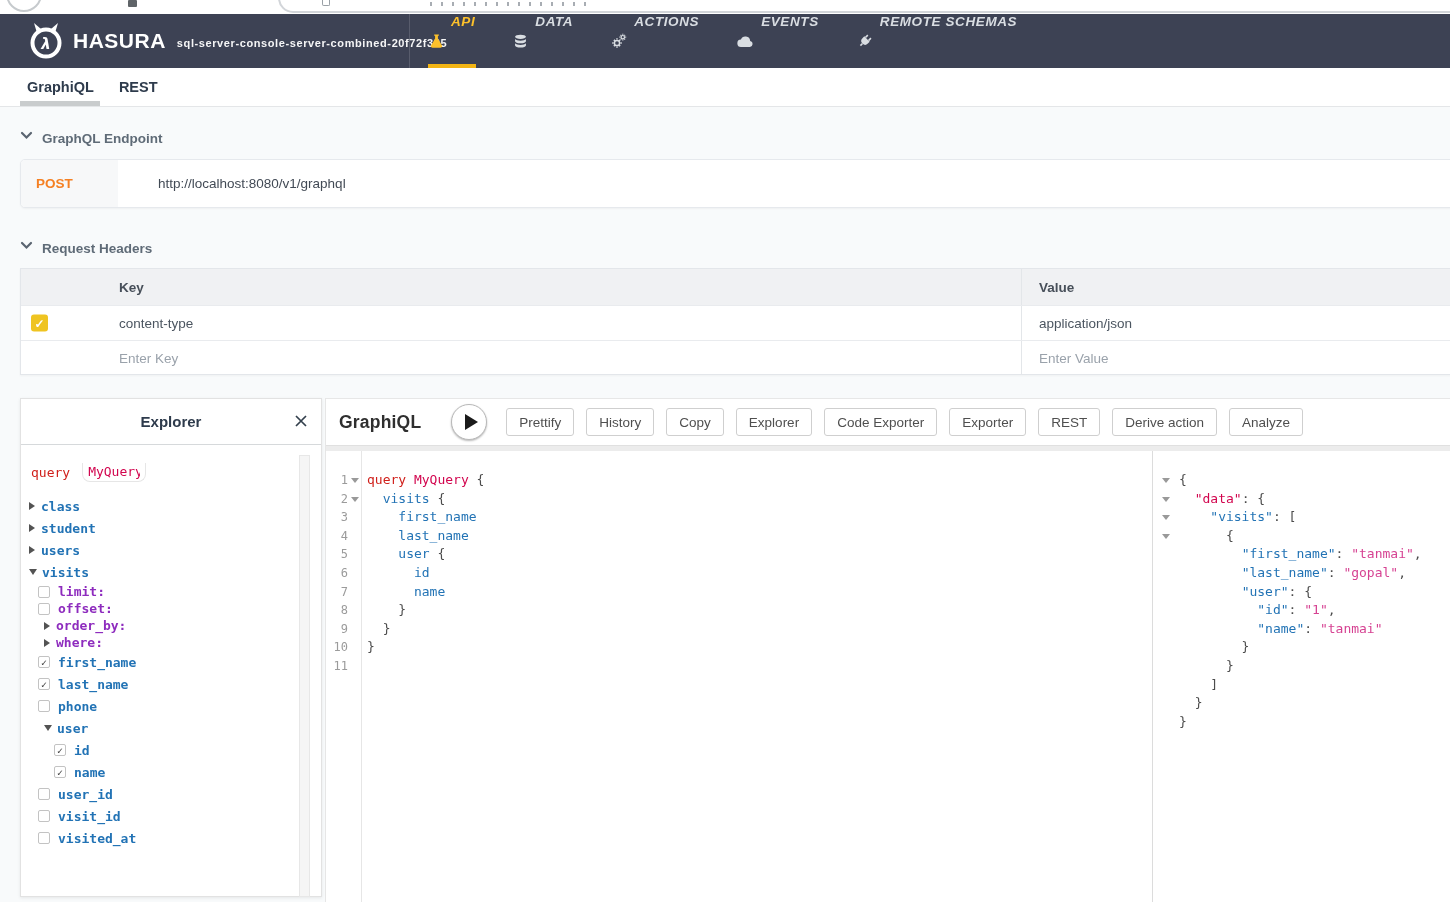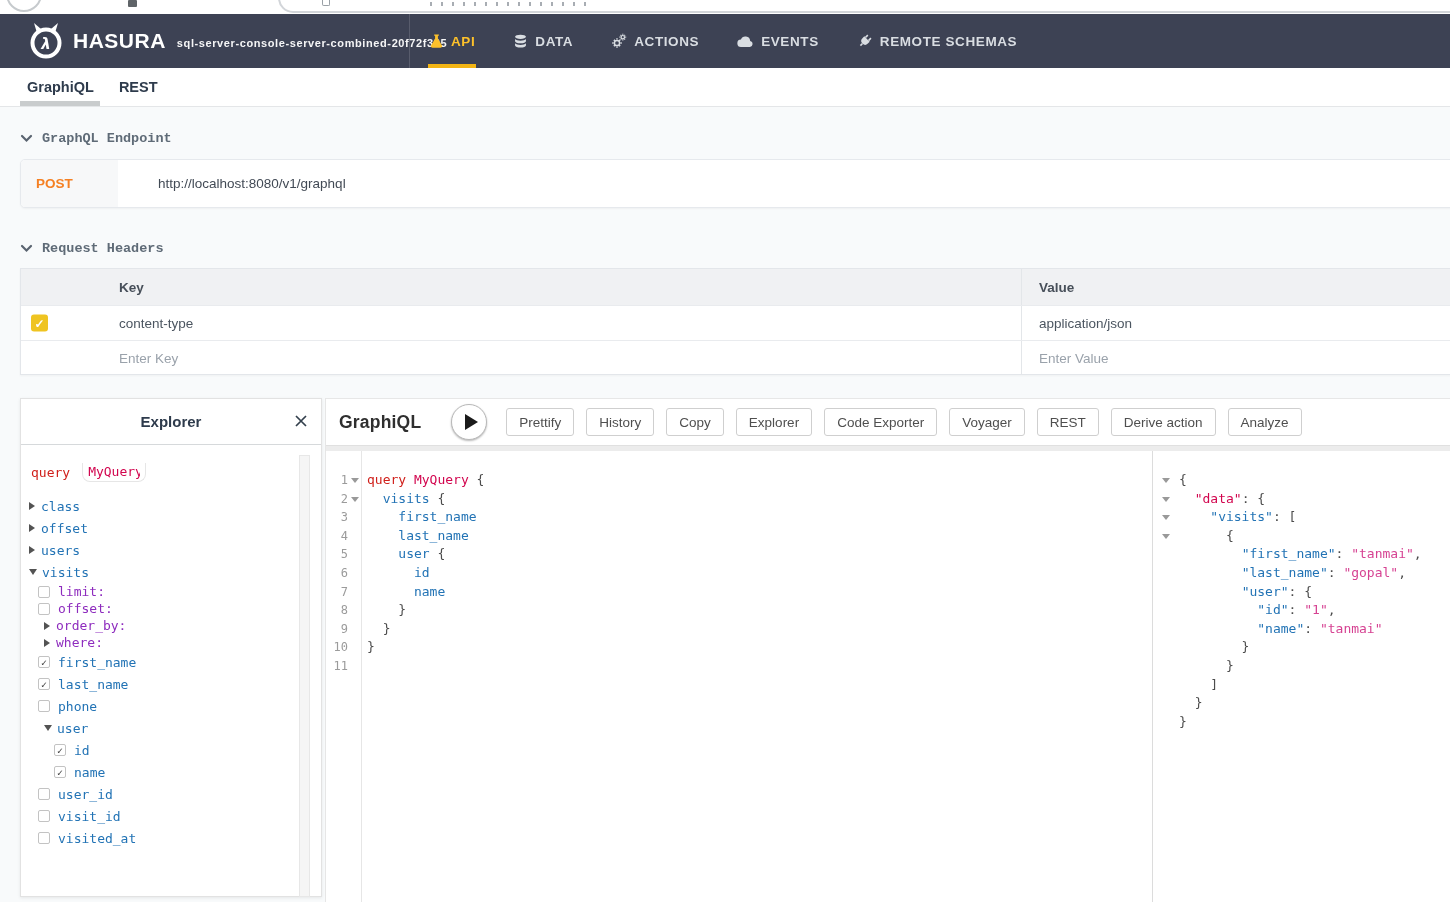--- a/index.html
+++ b/index.html
@@ -17,37 +17,37 @@
     background:repeating-linear-gradient(90deg,#a8adb3 0 2px, transparent 2px 11px); }
 
   
   #navbar { position:absolute; left:0; top:14px; width:1450px; height:54px; background:#3d4254; display:flex; align-items:center; }
   .brand-wrap { display:flex; align-items:center; padding-left:26px; }
   .hasura-logo { width:40px; height:40px; }
   .brand-name { color:#fff; font-weight:bold; font-size:21px; letter-spacing:.5px; margin-left:7px; }
   .brand-sub { color:rgba(255,255,255,.95); font-size:11px; font-weight:bold; letter-spacing:.6px; margin-left:11px; margin-top:3px; }
   .nav-divider { position:absolute; left:409px; top:0; bottom:0; width:1px; background:rgba(255,255,255,.14); }
   #nav-items { position:absolute; left:410px; top:0; bottom:0; display:flex; }
-  .nav-item { position:relative; display:flex; align-items:center; gap:7px; padding:0 19px; cursor:pointer;
-    color:#d9dde2; font-weight:bold; font-size:13.5px; letter-spacing:.6px; }
+  .nav-item { position:relative; display:flex; gap:7px; padding:0 19px; cursor:pointer;
+    color:#d9dde2; font-weight:bold; font-size:13.5px; letter-spacing:.6px;font-style:italic; }
   .nav-item .nav-ic { display:flex; align-items:center; }
   .nav-item.active { color:#fdc12b; }
   .nav-item.active::after { content:""; position:absolute; left:18px; right:18px; bottom:0; height:4px; background:#f2b414; }
 
   
   #subnav { position:absolute; left:0; top:68px; width:1450px; height:39px; background:#fff; border-bottom:1px solid #e4e6e8;
     display:flex; align-items:stretch; padding-left:27px; gap:25px; }
   .subtab { position:relative; display:flex; align-items:center; font-weight:bold; font-size:14.5px; color:#2e3b4c; cursor:pointer; }
   .subtab.active::after { content:""; position:absolute; left:-7px; right:-6px; bottom:0; height:5px; background:#c9cccd; }
 
   
   #main-bg { position:absolute; left:0; top:107px; width:1450px; height:795px; background:#f8fafb; }
 
-  .section-title { position:absolute; left:20px; display:flex; align-items:center; gap:9px;
-    font-weight:bold; font-size:13.5px; color:#5f6b77;font-family:Liberation Mono, monospace; }
+  .section-title { position:absolute; left:20px; display:flex; gap:9px;
+    font-weight:bold; font-size:13.5px; color:#5f6b77; }
   #endpoint-title { top:131px; }
   #headers-title { top:241px; }
 
   
   #endpoint-box { position:absolute; left:20px; top:159px; width:1440px; height:49px; background:#fff;
     border:1px solid #e6e9ed; border-radius:5px; box-shadow:0 1px 2px rgba(0,0,0,.04); display:flex; align-items:stretch; }
   .ep-method { width:97px; background:#f7f8f9; border-radius:4px 0 0 4px; display:flex; align-items:center; padding-left:15px;
     color:#f58023; font-weight:bold; font-size:13.5px; }
   .ep-url { display:flex; align-items:center; padding-left:40px; color:#424a55; font-size:13.5px; }
 
@@ -70,21 +70,21 @@
     border:1px solid #e2e2e2; box-shadow:0 1px 3px rgba(0,0,0,.08); }
   .exp-titlebar { position:relative; height:46px; border-bottom:1px solid #d6d9db; display:flex; align-items:center; justify-content:center; }
   .exp-title { font-weight:bold; font-size:15px; color:#2e3b4c; }
   .exp-close { position:absolute; right:12px; top:14px; cursor:pointer; line-height:0; }
   .exp-body { position:relative; height:452px; padding:16px 0 0 8px; font-family:"DejaVu Sans Mono", monospace; font-size:13px; overflow:hidden; }
   .exp-scrollbar { position:absolute; right:11px; top:10px; bottom:0; width:11px; background:#f5f5f5; border:1px solid #e7e7e7; }
   .op-row { display:flex; align-items:center; height:22px; margin-bottom:12px; padding-left:2px; }
   .op-kw { color:#d0201b; }
   .op-name-input { margin-left:12px; width:64px; border:1px solid #e6e6e6; border-top:none; border-radius:0 0 8px 8px;
     padding:1px 5px 2px; color:#d2054e; font-family:"DejaVu Sans Mono", monospace; font-size:13px; outline:none; }
-  .tree-row { display:flex; align-items:center; cursor:pointer; }
+  .tree-row { display:flex; align-items:center; cursor:pointer;font-weight:bold; }
   .tree-row.h-field { height:22px; }
   .tree-row.h-arg { height:17px; }
   .tri-r { width:0; height:0; border-left:6px solid #535353; border-top:4px solid transparent; border-bottom:4px solid transparent; margin-right:6px; }
   .tri-d { width:0; height:0; border-top:6px solid #535353; border-left:4px solid transparent; border-right:4px solid transparent; margin-right:5px; }
   .exp-cb { width:12px; height:12px; border:1px solid #c3c3c3; border-radius:2px; background:#fff; margin-right:8px;
     display:flex; align-items:center; justify-content:center; font-size:10px; color:#4a4a4a; flex:none; cursor:pointer; }
   .lbl-field { color:#2273b5; }
   .lbl-arg { color:#8e2cbe; }
 
   
@@ -262,21 +262,21 @@
         <span class="op-kw">query</span>
         <input class="op-name-input" value="MyQuery" style="">
       </div>
       <div id="exp-tree">
           <div class="tree-row h-field" style="padding-left: 0px;">
             <span class="tri-r"></span>
             <span class="lbl-field">class</span>
           </div>
           <div class="tree-row h-field" style="padding-left: 0px;">
             <span class="tri-r"></span>
-            <span class="lbl-field">offset</span>
+            <span class="lbl-field">student</span>
           </div>
           <div class="tree-row h-field" style="padding-left: 0px;">
             <span class="tri-r"></span>
             <span class="lbl-field">users</span>
           </div>
           <div class="tree-row h-field" style="padding-left: 0px;">
             <span class="tri-d"></span>
             <span class="lbl-field">visits</span>
           </div>
           <div class="tree-row h-arg" style="padding-left: 9px;">
@@ -341,21 +341,21 @@
       <span class="gql-logo">GraphiQL</span>
       <span class="play-btn">
         <span class="play-tri"></span>
       </span>
       <span class="tb-btns">
           <button class="tb-btn">Prettify</button>
           <button class="tb-btn">History</button>
           <button class="tb-btn">Copy</button>
           <button class="tb-btn">Explorer</button>
           <button class="tb-btn">Code Exporter</button>
-          <button class="tb-btn">Voyager</button>
+          <button class="tb-btn">Exporter</button>
           <button class="tb-btn">REST</button>
           <button class="tb-btn">Derive action</button>
           <button class="tb-btn">Analyze</button>
         </span>
     </div>
     <div class="gql-strip"></div>
     <div id="gql-body">
       <div id="editor">
         <div class="editor-gutter"></div>
         <div id="editor-lines" style="position:relative;">

